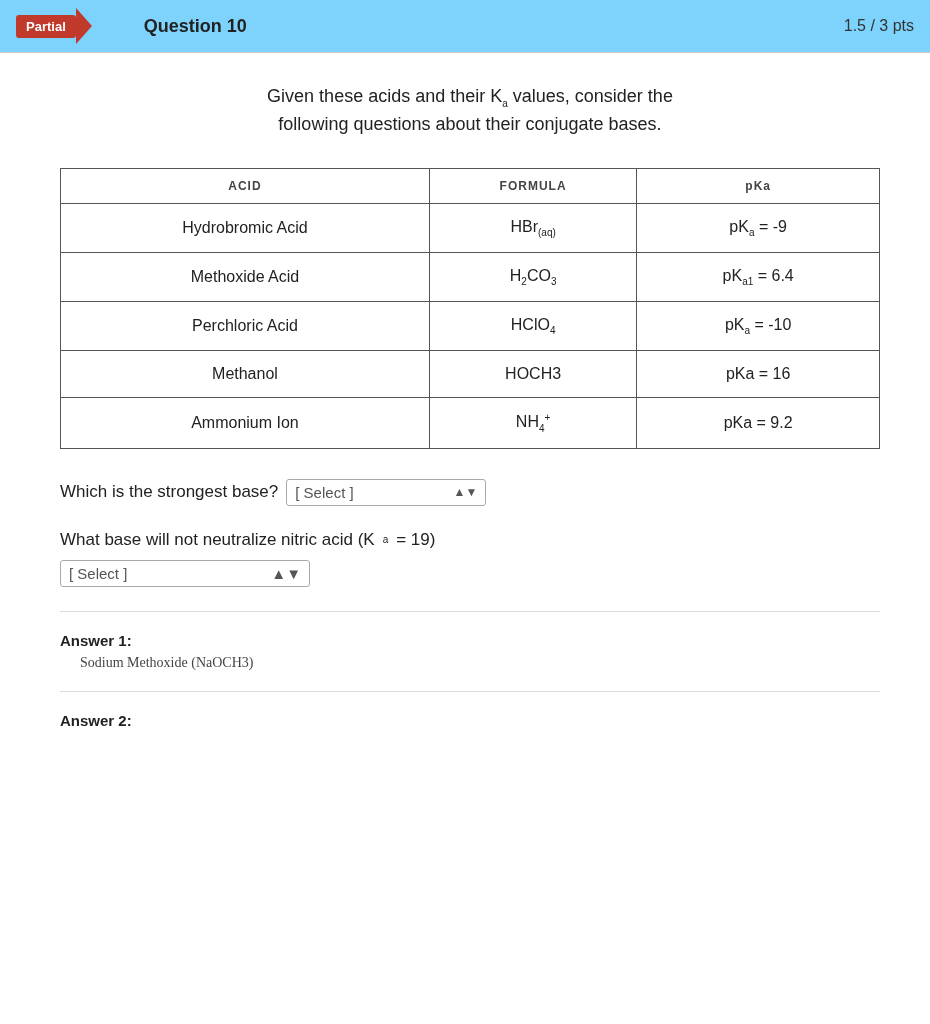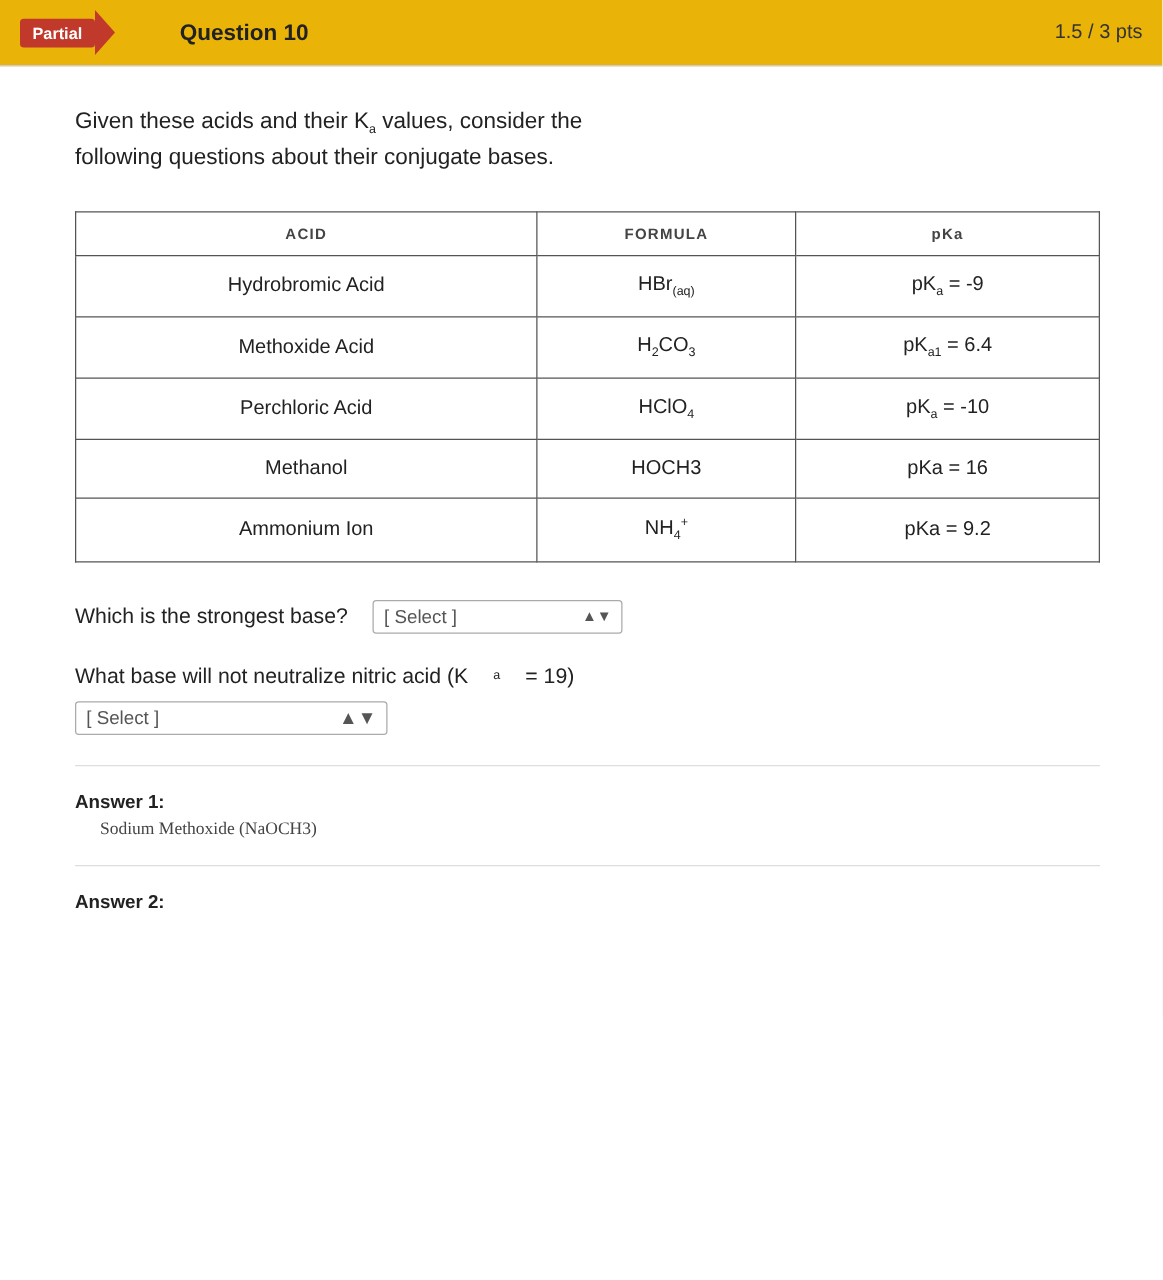--- a/index.html
+++ b/index.html
@@ -13,21 +13,21 @@
     .page-container {
       background: #fff;
       width: 930px;
       min-height: 1024px;
     }
 
     
     .question-header {
       display: flex;
       align-items: center;
-      background: #eab308;
+      background: #7dd3fc;
       border-bottom: 1px solid #ccc;
       padding: 8px 16px;
       position: relative;
     }
 
     .partial-badge {
       background: #c0392b;
       color: #fff;
       font-size: 13px;
       font-weight: bold;
@@ -61,20 +61,21 @@
     
     .content-area {
       padding: 30px 50px 30px 60px;
     }
 
     .question-text {
       font-size: 18px;
       color: #222;
       line-height: 1.5;
       margin-bottom: 30px;
+      text-align: center;
     }
 
     
     .acid-table {
       width: 100%;
       border-collapse: collapse;
       margin-bottom: 30px;
       border: 1px solid #555;
     }
 
@@ -105,21 +106,21 @@
     .question-part {
       margin-bottom: 24px;
     }
 
     .question-part-text {
       font-size: 17px;
       color: #222;
       margin-bottom: 10px;
       display: flex;
       align-items: center;
-      gap: 20px;
+      gap: 8px;
     }
 
     .select-dropdown {
       display: inline-flex;
       align-items: center;
       border: 1px solid #aaa;
       border-radius: 3px;
       padding: 4px 8px;
       font-size: 15px;
       color: #555;

